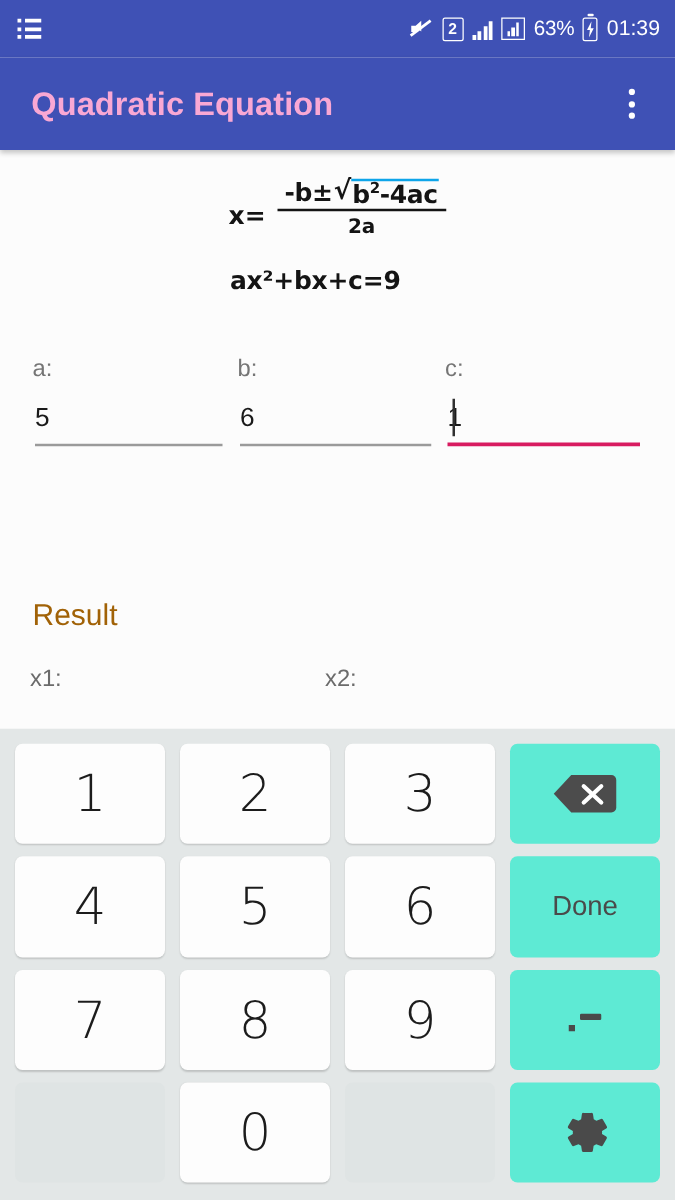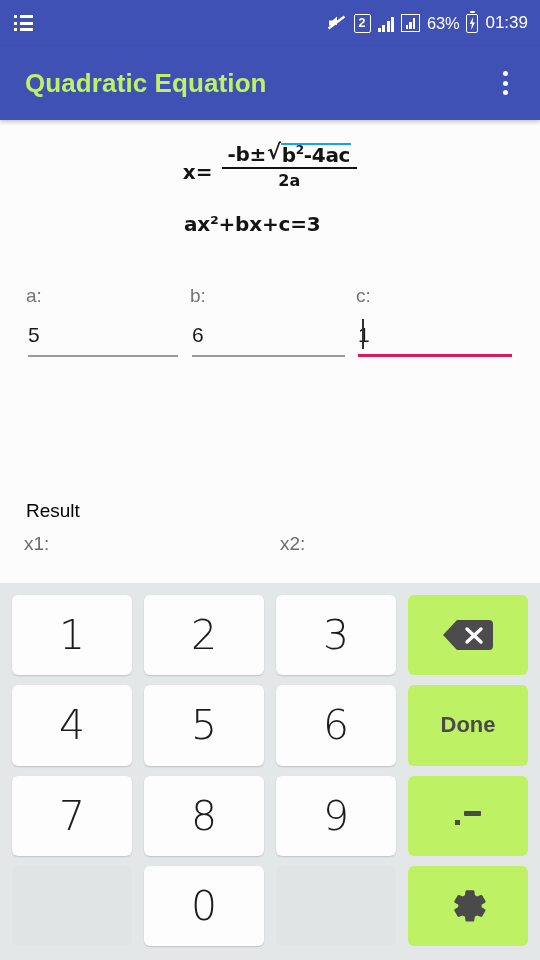--- a/index.html
+++ b/index.html
@@ -134,21 +134,21 @@
     width: 540px; height: 74px;
     background: #3f51b5;
     display: flex;
     align-items: center;
     box-sizing: border-box;
     padding: 0 14px 0 25px;
     box-shadow: 0 2px 4px rgba(0,0,0,0.22);
     z-index: 3;
   }
   #app-title {
-    color: #bef264;
+    color: #f9a8d4;
     font-size: 26px;
     font-weight: bold;
     letter-spacing: 0.1px;
   }
   #overflow-menu {
     margin-left: auto;
     width: 42px; height: 48px;
     display: flex; flex-direction: column;
     align-items: center; justify-content: center;
     gap: 4.5px;
@@ -263,23 +263,23 @@
     background: #d81b60;
   }
   .caret {
     position: absolute;
     width: 2px;
     background: #303030;
   }
 
   #result-label {
     position: absolute;
-    left: 26px; top: 380px;
-    font-size: 19px;
-    color: #000000;
+    left: 26px; top: 359px;
+    font-size: 24px;
+    color: #a16207;
   }
   .res-label {
     position: absolute;
     font-size: 19px;
     color: #6b6b6b;
   }
   .res-underline {
     position: absolute;
     height: 1.5px;
     background: #8a8a8a;
@@ -331,26 +331,26 @@
     justify-content: center;
     font-size: 41px;
     color: #1c1c1c;
     font-family: "DejaVu Sans", sans-serif;
     font-weight: 300;
     box-shadow: 0 1px 1.5px rgba(0,0,0,0.16);
     cursor: pointer;
     user-select: none;
   }
   .key.fn {
-    background: #bef264;
+    background: #5eead4;
     box-shadow: none;
     color: #4a4a4a;
     font-size: 22px;
     font-family: "Liberation Sans", sans-serif;
-    font-weight: bold;
+    font-weight: normal;
   }
   .key.blank {
     background: #dfe4e4;
     box-shadow: none;
     cursor: default;
   }
   .backspace-ico { width: 54px; height: 34px; display: block; }
   .gear-ico { width: 42px; height: 42px; display: block; }
   .dotminus {
     position: relative;
@@ -438,39 +438,39 @@
             <span id="num-lead">-b±</span>
             <span class="radical">
               <span class="radical-sign">√</span>
               <span class="radicand"><span>b</span><sup class="exp">2</sup><span>-4ac</span></span>
             </span>
           </div>
           <div id="frac-bar"></div>
           <div id="denominator">2a</div>
         </div>
       </div>
-      <div id="equation">ax²+bx+c=3</div>
+      <div id="equation">ax²+bx+c=9</div>
     </div>
 
     <div class="coef-label" style="left:26px; top:165px;">a:</div>
     <div class="coef-value" style="left:28px; top:203px;">5</div>
     <div class="coef-underline" style="left:28px; top:235px; width:150px;"></div>
 
     <div class="coef-label" style="left:190px; top:165px;">b:</div>
     <div class="coef-value" style="left:192px; top:203px;">6</div>
     <div class="coef-underline" style="left:192px; top:235px; width:153px;"></div>
 
     <div class="coef-label" style="left:356px; top:165px;">c:</div>
     <div class="coef-value" style="left:358px; top:203px;">1</div>
     <div class="caret" style="left:362px; top:199px; height:30px;"></div>
     <div class="coef-underline focused" style="left:358px; top:234px; width:154px;"></div>
 
     <div id="result-label">Result</div>
     <div class="res-label" style="left:24px; top:413px;">x1:</div>
-    <div class="res-label" style="left:280px; top:413px;">x2:</div>
+    <div class="res-label" style="left:260px; top:413px;">x2:</div>
     <div class="coef-value" style="left:28px; top:452px;"></div>
     <div class="coef-value" style="left:278px; top:452px;"></div>
     <div class="res-underline" style="left:28px; width:240px;"></div>
     <div class="res-underline" style="left:278px; width:234px;"></div>
 
     <button class="mbtn" id="btn-clear">CLEAR</button>
     <button class="mbtn" id="btn-calculate">CALCULATE</button>
   </div>
 
   <div id="keyboard">

